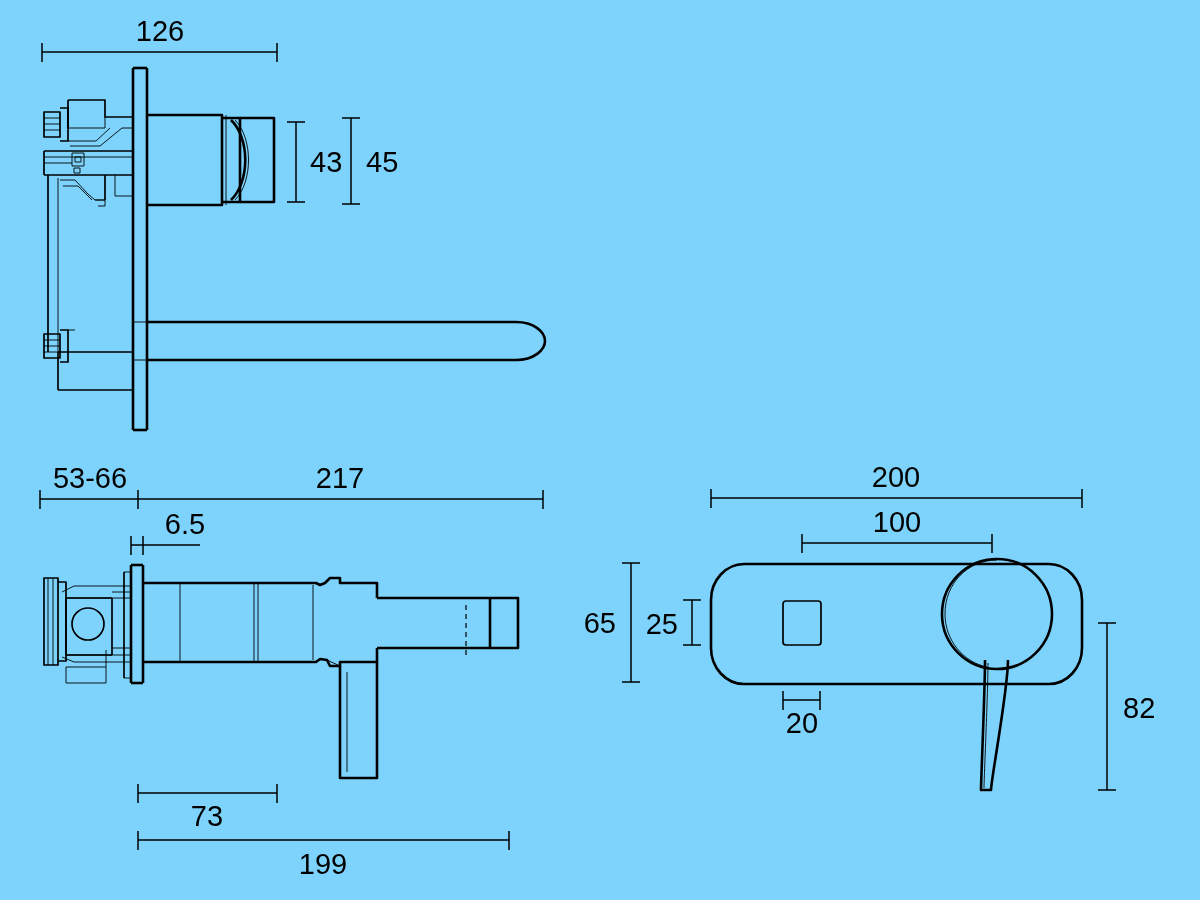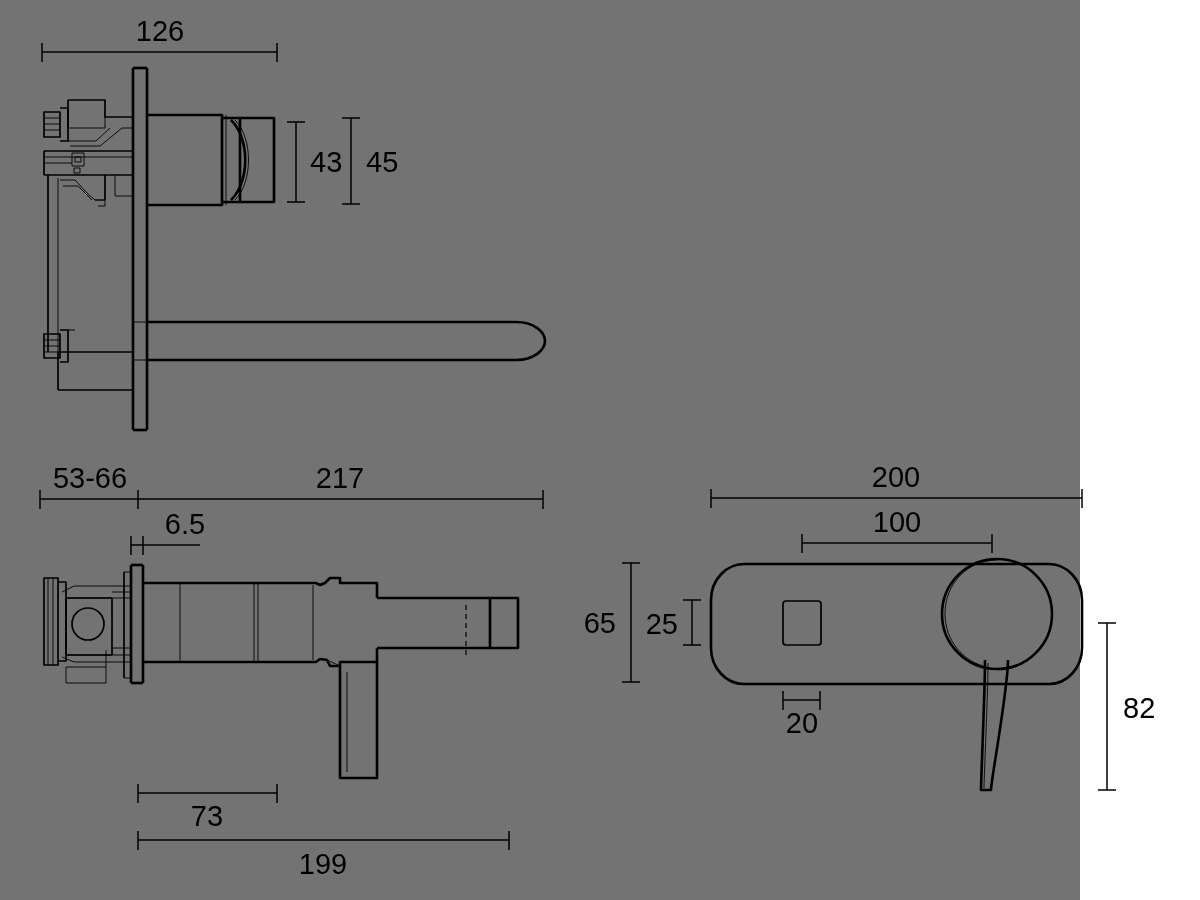--- a/index.html
+++ b/index.html
@@ -8,23 +8,23 @@
     background: #ffffff;
   }
   body {
     width: 1200px;
     height: 900px;
     font-family: "Liberation Sans", sans-serif;
     overflow: hidden;
   }
   #sheet {
     position: relative;
-    width: 1080px;
+    width: 1200px;
     height: 900px;
-    background: #737373;
+    background: #7dd3fc;
   }
   svg.drawing {
     position: absolute;
     top: 0;
     left: 0;
     width: 1200px;
     height: 900px;
   }
   .ln-b    { stroke: #000000; fill: none; stroke-width: 2.6; stroke-linejoin: round; stroke-linecap: butt; }
   .ln-m    { stroke: #000000; fill: none; stroke-width: 1.7; stroke-linejoin: round; }

